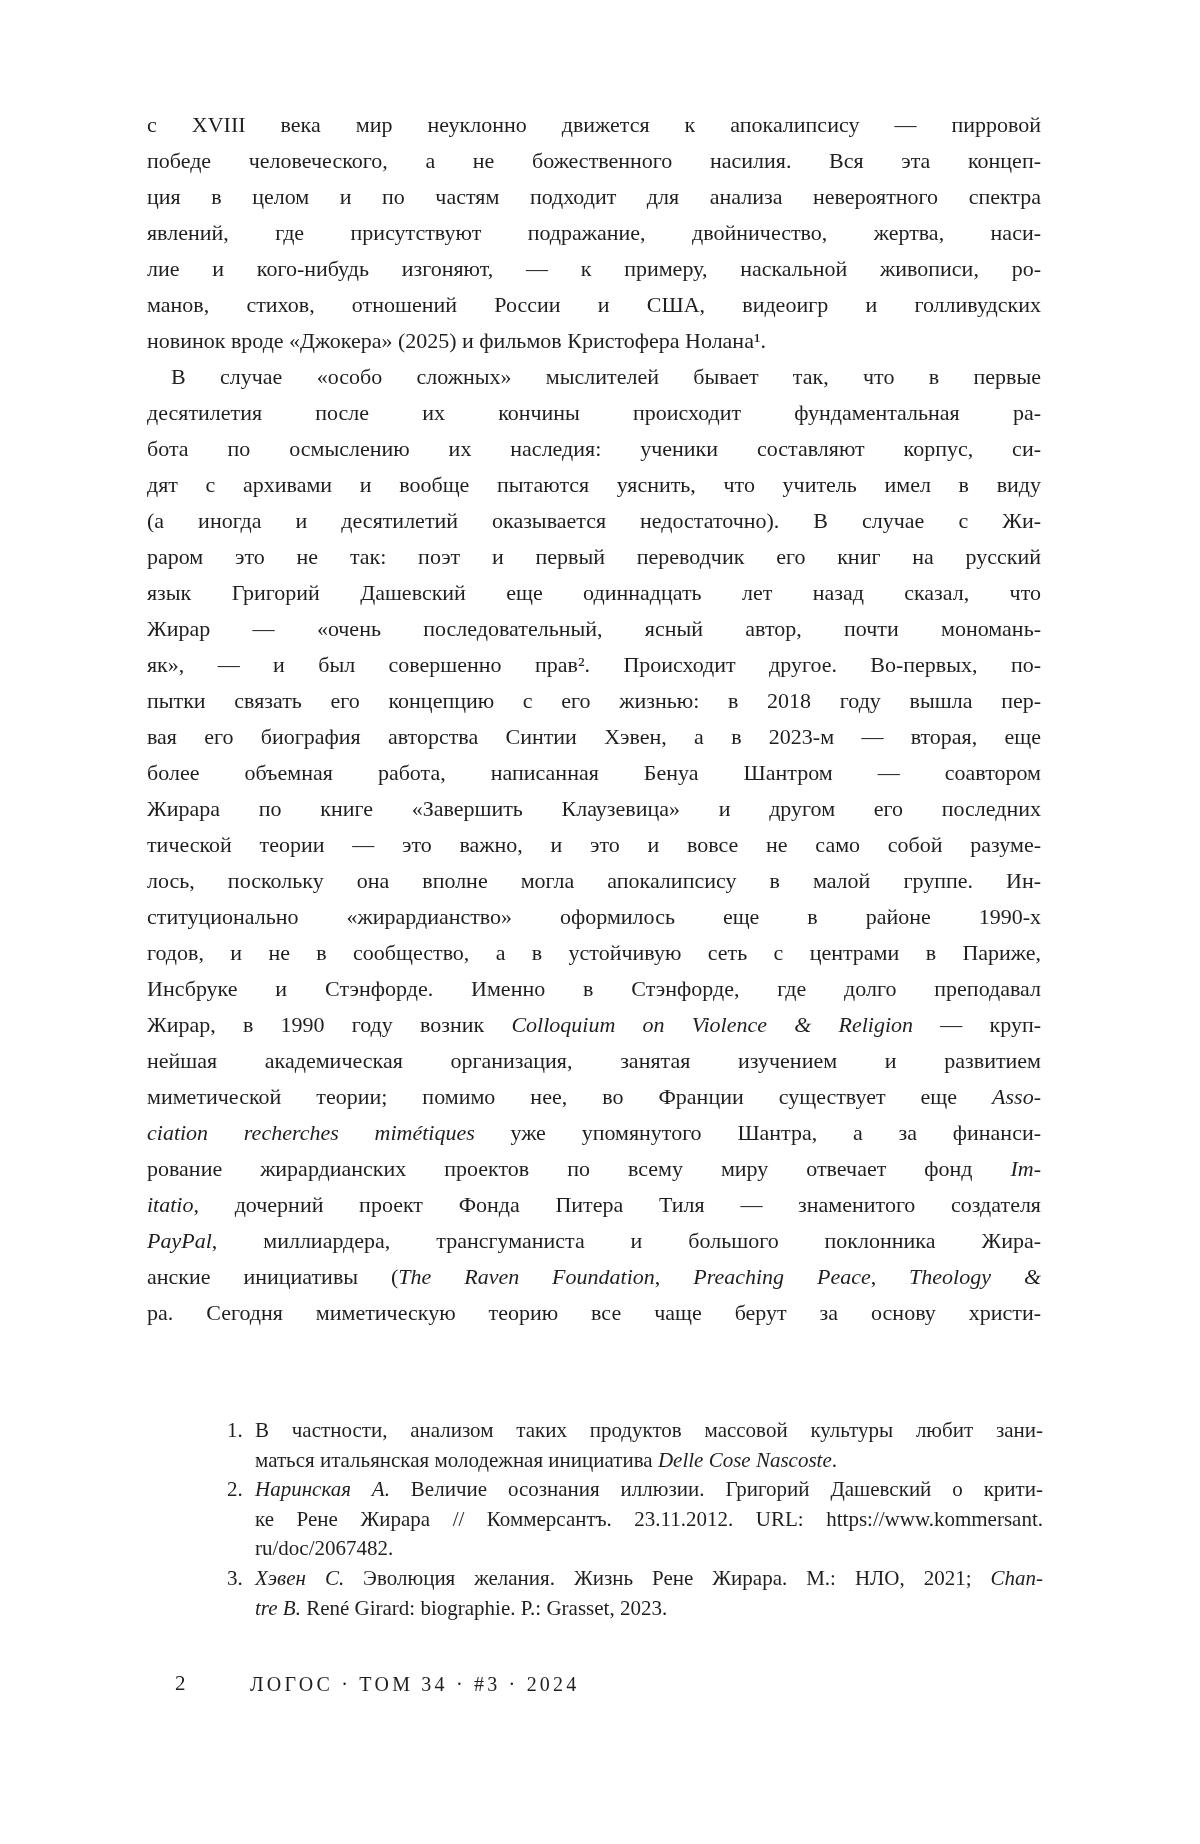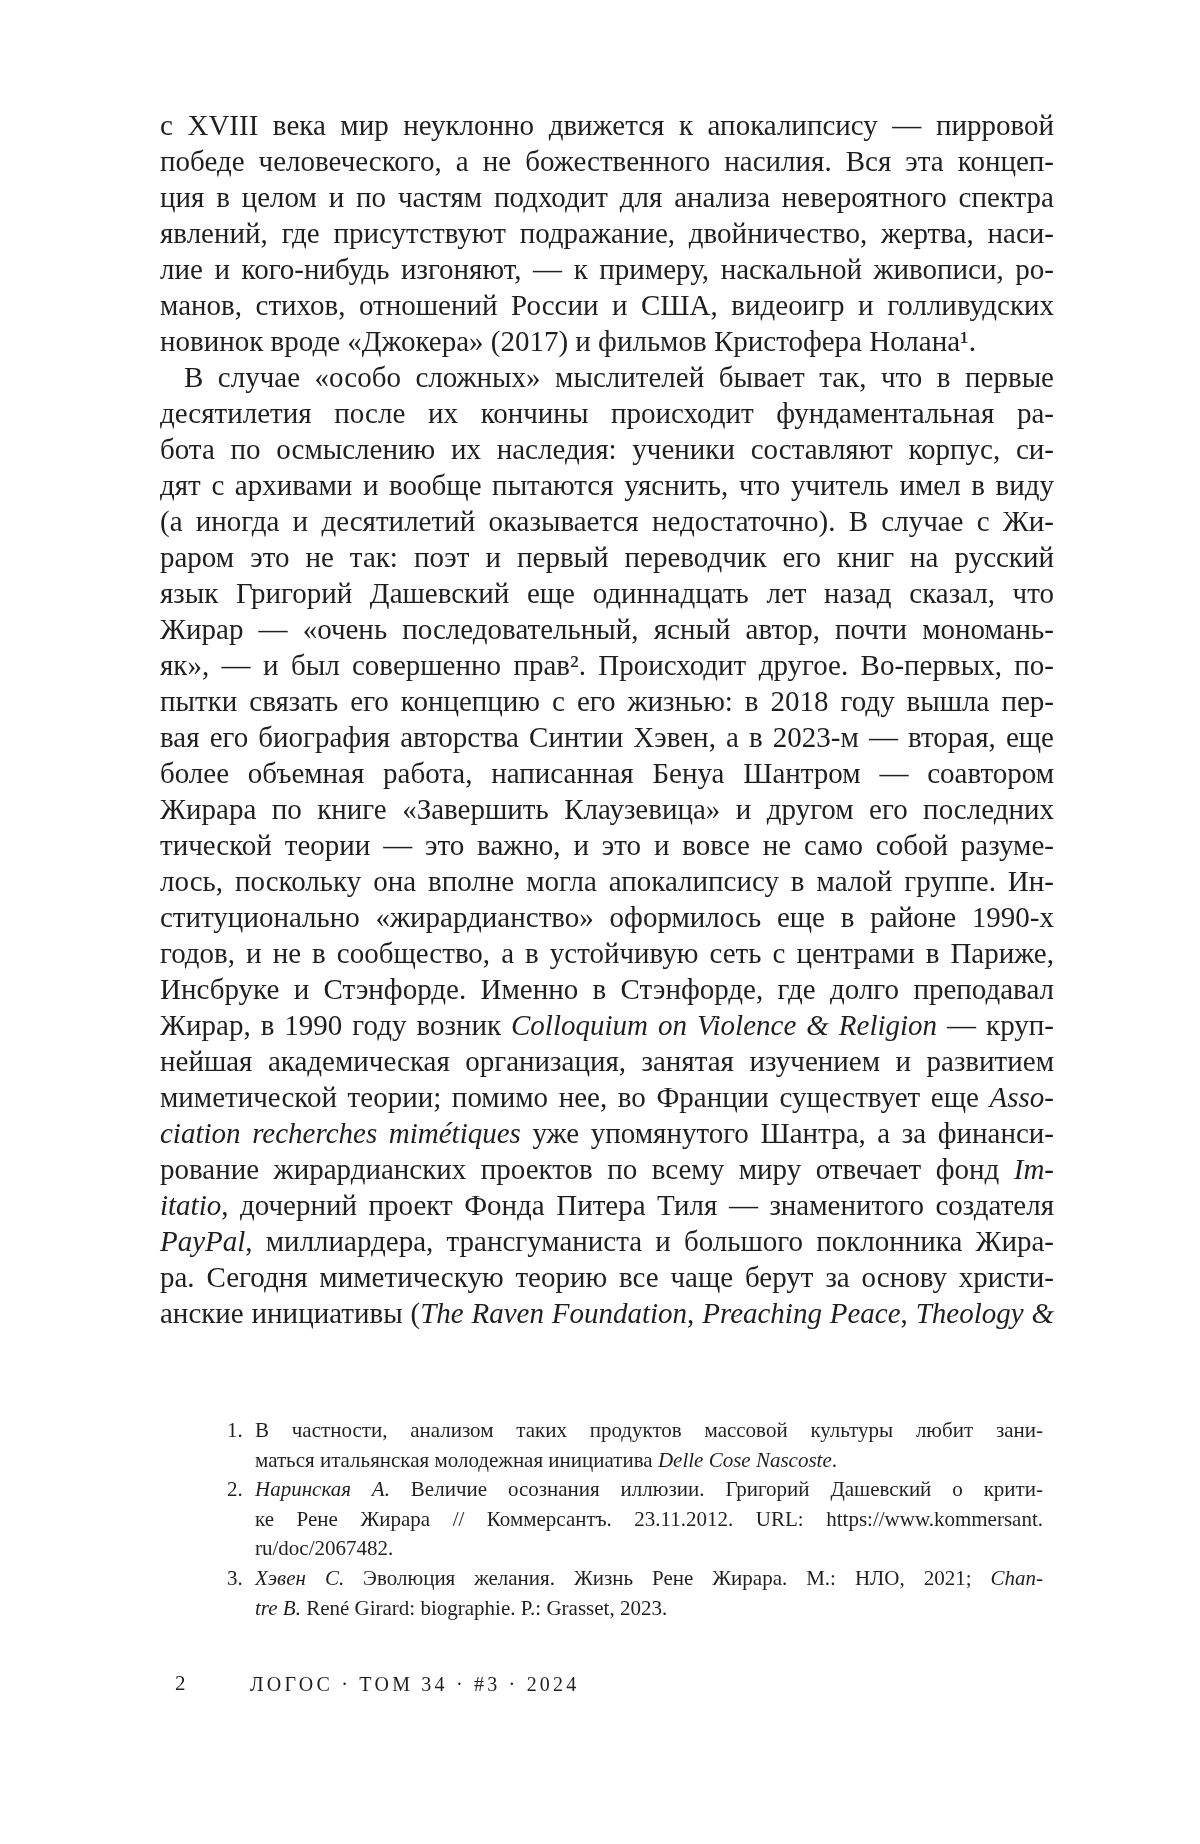--- a/index.html
+++ b/index.html
@@ -7,24 +7,24 @@
     position: relative;
     width: 1200px;
     height: 1844px;
     background: #ffffff;
     font-family: "Liberation Serif", serif;
     color: #1f1f1f;
     overflow: hidden;
   }
   .main-text {
     position: absolute;
-    left: 160px;
+    left: 147px;
     top: 107px;
     width: 894px;
-    font-size: 29px;
+    font-size: 22px;
     line-height: 36px;
   }
   .line {
     text-align: justify;
     text-align-last: justify;
   }
   .line.para-end { text-align-last: left; }
   .line.indent { text-indent: 24px; }
   .it { font-style: italic; }
   .footnotes {
@@ -45,21 +45,21 @@
 <body>
 
 <div class="page">
   <main class="main-text" id="main-text">
       <div class="line"><span>с XVIII века мир неуклонно движется к апокалипсису — пирровой</span></div>
       <div class="line"><span>победе человеческого, а не божественного насилия. Вся эта концеп-</span></div>
       <div class="line"><span>ция в целом и по частям подходит для анализа невероятного спектра</span></div>
       <div class="line"><span>явлений, где присутствуют подражание, двойничество, жертва, наси-</span></div>
       <div class="line"><span>лие и кого-нибудь изгоняют, — к примеру, наскальной живописи, ро-</span></div>
       <div class="line"><span>манов, стихов, отношений России и США, видеоигр и голливудских</span></div>
-      <div class="line para-end"><span>новинок вроде «Джокера» (2017) и фильмов Кристофера Нолана¹.</span></div>
+      <div class="line para-end"><span>новинок вроде «Джокера» (2025) и фильмов Кристофера Нолана¹.</span></div>
       <div class="line indent"><span>В случае «особо сложных» мыслителей бывает так, что в первые</span></div>
       <div class="line"><span>десятилетия после их кончины происходит фундаментальная ра-</span></div>
       <div class="line"><span>бота по осмыслению их наследия: ученики составляют корпус, си-</span></div>
       <div class="line"><span>дят с архивами и вообще пытаются уяснить, что учитель имел в виду</span></div>
       <div class="line"><span>(а иногда и десятилетий оказывается недостаточно). В случае с Жи-</span></div>
       <div class="line"><span>раром это не так: поэт и первый переводчик его книг на русский</span></div>
       <div class="line"><span>язык Григорий Дашевский еще одиннадцать лет назад сказал, что</span></div>
       <div class="line"><span>Жирар — «очень последовательный, ясный автор, почти мономань-</span></div>
       <div class="line"><span>як», — и был совершенно прав². Происходит другое. Во-первых, по-</span></div>
       <div class="line"><span>пытки связать его концепцию с его жизнью: в 2018 году вышла пер-</span></div>
@@ -71,22 +71,22 @@
       <div class="line"><span>ституционально «жирардианство» оформилось еще в районе 1990-х</span></div>
       <div class="line"><span>годов, и не в сообщество, а в устойчивую сеть с центрами в Париже,</span></div>
       <div class="line"><span>Инсбруке и Стэнфорде. Именно в Стэнфорде, где долго преподавал</span></div>
       <div class="line"><span>Жирар, в 1990 году возник </span><span class="it">Colloquium on Violence &amp; Religion</span><span> — круп-</span></div>
       <div class="line"><span>нейшая академическая организация, занятая изучением и развитием</span></div>
       <div class="line"><span>миметической теории; помимо нее, во Франции существует еще </span><span class="it">Asso-</span></div>
       <div class="line"><span class="it">ciation recherches mimétiques</span><span> уже упомянутого Шантра, а за финанси-</span></div>
       <div class="line"><span>рование жирардианских проектов по всему миру отвечает фонд </span><span class="it">Im-</span></div>
       <div class="line"><span class="it">itatio</span><span>, дочерний проект Фонда Питера Тиля — знаменитого создателя</span></div>
       <div class="line"><span class="it">PayPal</span><span>, миллиардера, трансгуманиста и большого поклонника Жира-</span></div>
+      <div class="line"><span>анские инициативы (</span><span class="it">The Raven Foundation</span><span>, </span><span class="it">Preaching Peace</span><span>, </span><span class="it">Theology &amp;</span></div>
       <div class="line"><span>ра. Сегодня миметическую теорию все чаще берут за основу христи-</span></div>
-      <div class="line"><span>анские инициативы (</span><span class="it">The Raven Foundation</span><span>, </span><span class="it">Preaching Peace</span><span>, </span><span class="it">Theology &amp;</span></div>
     </main>
   <section class="footnotes" id="footnotes">
       <div class="footnote">
         <span class="fn-num">1.</span>
         <div class="line"><span>В частности, анализом таких продуктов массовой культуры любит зани-</span></div>
         <div class="line para-end"><span>маться итальянская молодежная инициатива </span><span class="it">Delle Cose Nascoste</span><span>.</span></div>
       </div>
       <div class="footnote">
         <span class="fn-num">2.</span>
         <div class="line"><span class="it">Наринская А.</span><span> Величие осознания иллюзии. Григорий Дашевский о крити-</span></div>

